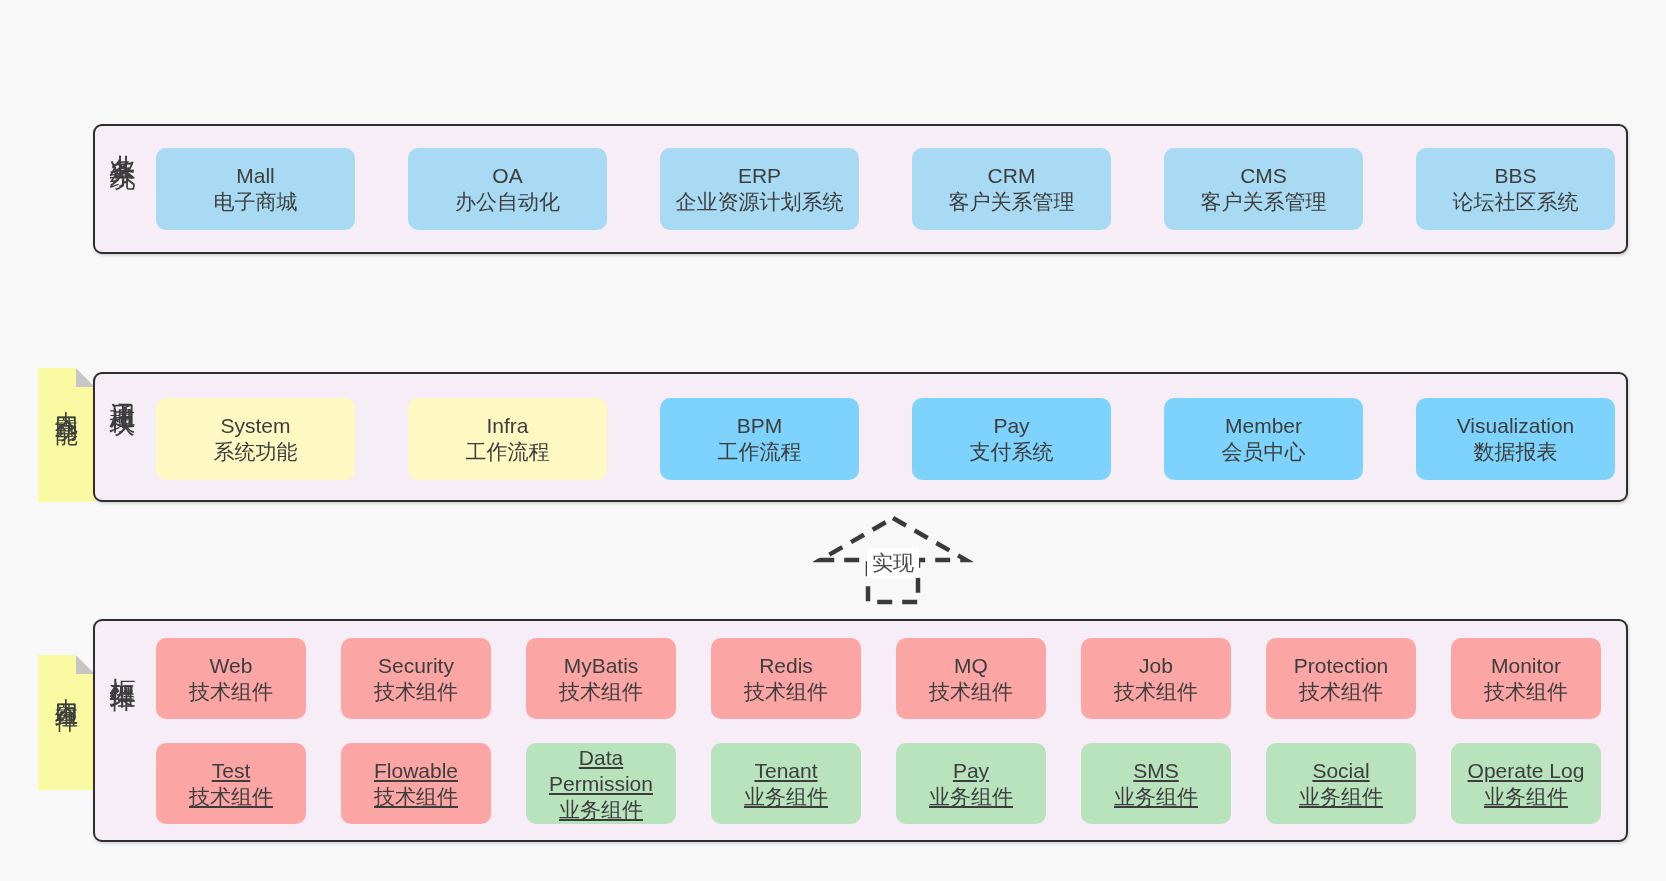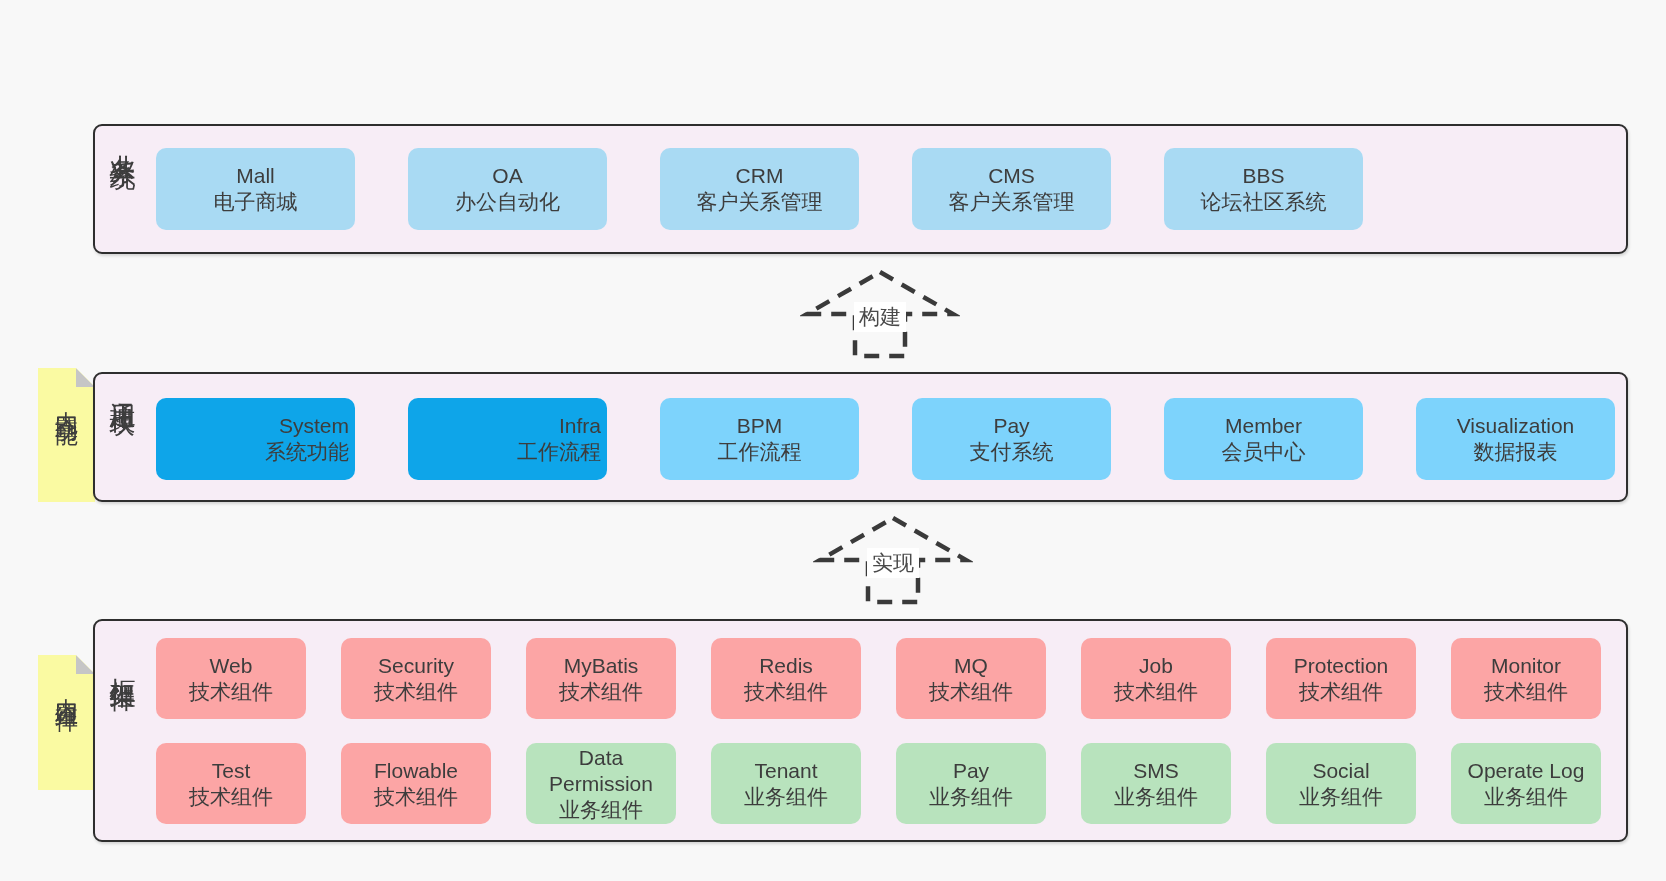--- a/index.html
+++ b/index.html
@@ -51,21 +51,21 @@
     font-size:21px;
     line-height:26px;
     color:#3d3d3d;
     box-sizing:border-box;
     padding:2px 6px;
     flex:0 0 auto;
   }
   .big{width:199px;height:82px;}
   .sm{width:150px;height:81px;}
   .blue{background:#a9daf3;}
-  .red{background:#0ea5e9;align-items:flex-end;}
+  .red{background:#fef9c3;}
   .pink{background:#7dd3fc;}
   .green{background:#fca5a5;text-align:right;}
   .lgreen{background:#b8e3bd;}
 
   
   .note{
     position:absolute;
     width:57px;
     background:#fafaa2;
     clip-path:polygon(0 0, calc(100% - 19px) 0, 100% 19px, 100% 100%, 0 100%);
@@ -128,40 +128,38 @@
     <div class="row" style="left:61px;top:22px;gap:53px;">
       <div class="box big blue">
         <div>Mall</div>
         <div>电子商城</div>
       </div>
       <div class="box big blue">
         <div>OA</div>
         <div>办公自动化</div>
       </div>
       <div class="box big blue">
+        <div>ERP</div>
+        <div>企业资源计划系统</div>
+      </div>
+      <div class="box big blue">
         <div>CRM</div>
         <div>客户关系管理</div>
       </div>
       <div class="box big blue">
         <div>CMS</div>
         <div>客户关系管理</div>
       </div>
       <div class="box big blue">
         <div>BBS</div>
         <div>论坛社区系统</div>
       </div>
     </div>
   </div>
 
-  <div class="arrow" style="left:800px;top:268px;">
-    <svg viewBox="0 0 160 92">
-      <polygon points="80,4 153,46 105,46 105,88 55,88 55,46 7,46" fill="none" stroke="#3a3a3a" stroke-width="4.5" stroke-dasharray="15 10"></polygon>
-    </svg>
-    <div class="alabel">构建</div>
-  </div>
 
   <div class="panel" style="left:93px;top:372px;width:1535px;height:130px;">
     <div class="vlabel" style="top:7px;">通用模块</div>
     <div class="row" style="left:61px;top:24px;gap:53px;">
       <div class="box big red">
         <div>System</div>
         <div>系统功能</div>
       </div>
       <div class="box big red">
         <div>Infra</div>
@@ -224,21 +222,21 @@
       <div class="box sm green">
         <div>Protection</div>
         <div>技术组件</div>
       </div>
       <div class="box sm green">
         <div>Monitor</div>
         <div>技术组件</div>
       </div>
     </div>
 
-    <div class="row" style="left:61px;top:122px;gap:35px;">
+    <div class="row" style="left:61px;top:122px;gap:35px;text-decoration:underline;">
       <div class="box sm green">
         <div>Test</div>
         <div>技术组件</div>
       </div>
       <div class="box sm green">
         <div>Flowable</div>
         <div>技术组件</div>
       </div>
       <div class="box sm lgreen">
         <div>Data Permission</div>

